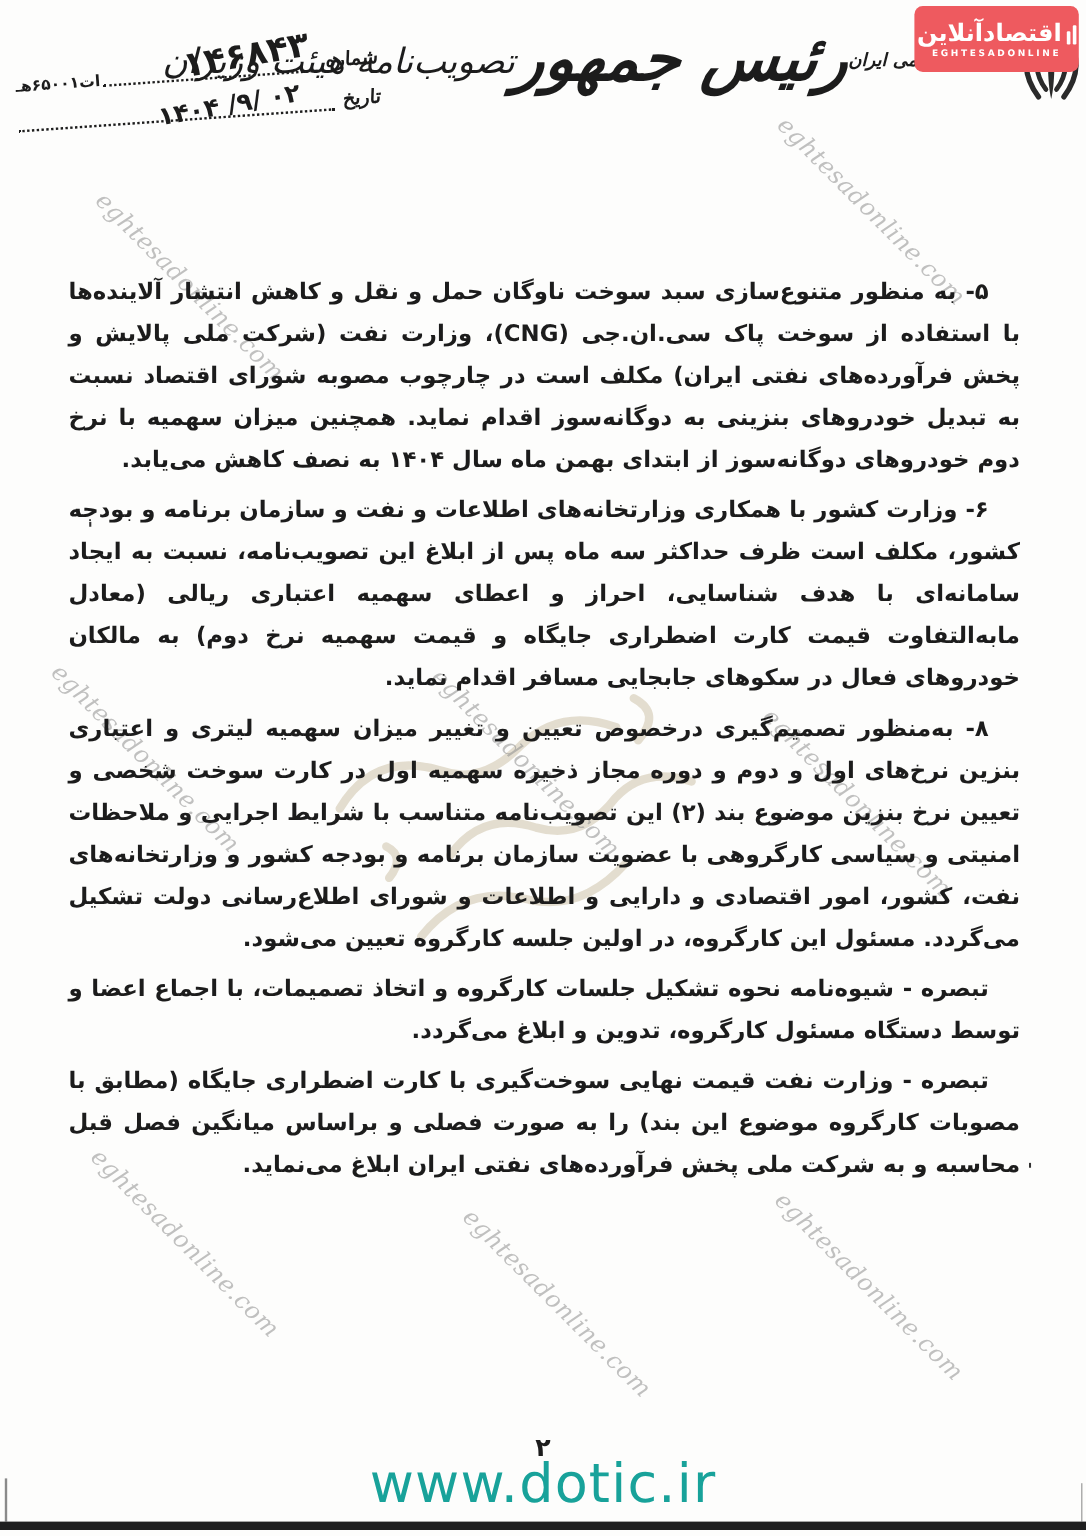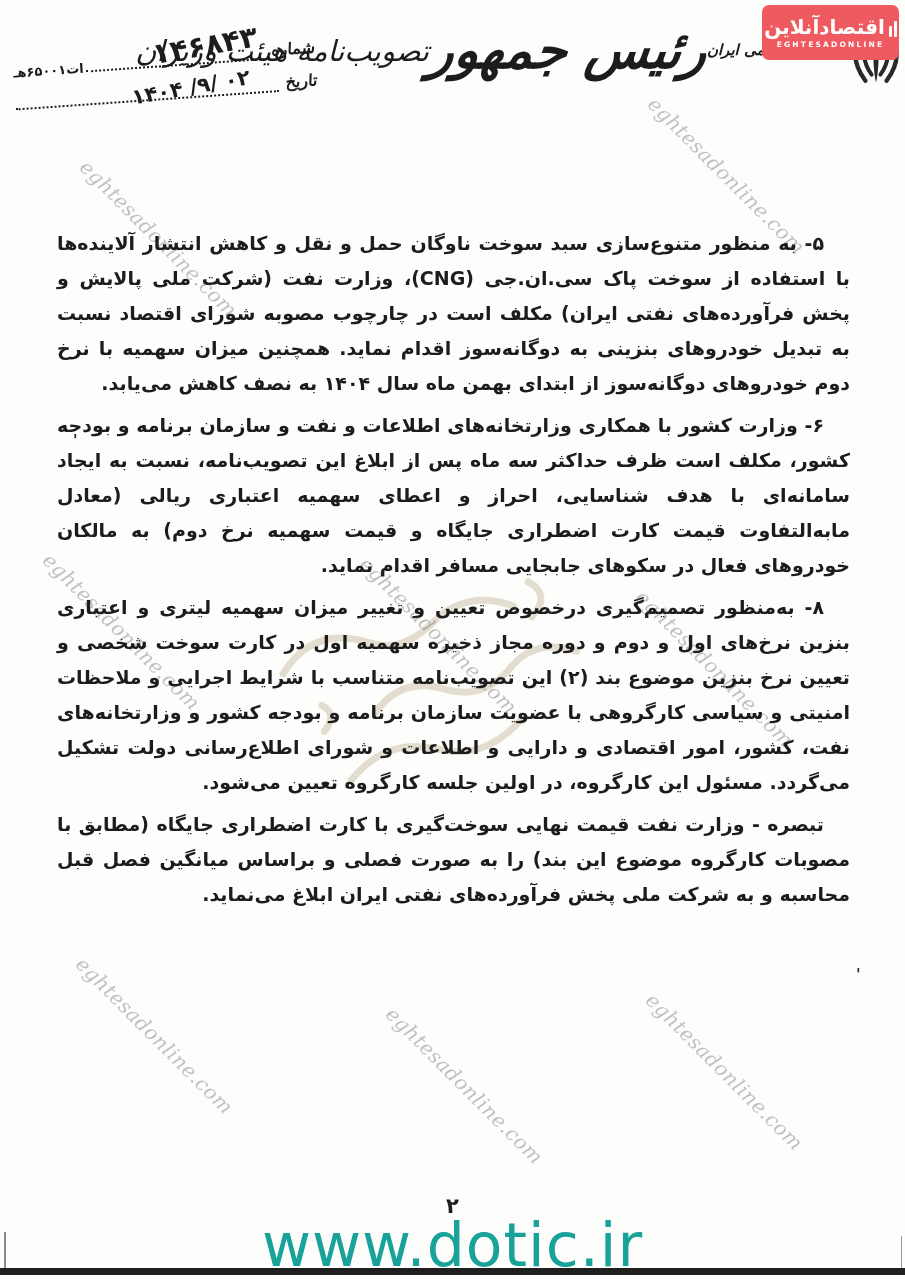--- a/index.html
+++ b/index.html
@@ -79,21 +79,21 @@
   .body-text p{margin:0 0 7px 0;}
   .body-text p.indent{text-indent:26px;}
 
   
   .pagenum{
     position:absolute;left:0;right:0;top:1194px;z-index:4;
     text-align:center;font-size:21px;font-weight:bold;
   }
   .site{
     position:absolute;left:0;right:0;top:1210px;z-index:4;
-    text-align:center;font-size:60px;color:#18a29a;
+    text-align:center;font-size:45px;color:#18a29a;
     font-family:"DejaVu Sans",sans-serif;letter-spacing:1px;
   }
   .scan-bottom{
     position:absolute;left:0;right:0;top:1268px;height:7px;
     background:#1f1f1f;z-index:5;
   }
   .scan-edge-l{position:absolute;left:4px;top:1232px;height:36px;width:1.5px;background:#8a8a8a;z-index:5;}
   .scan-edge-r{position:absolute;right:3px;top:1236px;height:32px;width:1.5px;background:#9a9a9a;z-index:5;}
   .speck{position:absolute;font-size:15px;font-weight:bold;color:#333;z-index:4;}
 </style>
@@ -161,20 +161,21 @@
     </svg>
     <div class="republic">جمهوری اسلامی ایران</div>
     <div class="office">رئیس جمهور</div>
     <div class="doctype">تصویب‌نامه هیئت وزیران</div>
   </div>
 
   <div class="body-text">
     <p class="indent">۵- به منظور متنوع‌سازی سبد سوخت ناوگان حمل و نقل و کاهش انتشار آلاینده‌ها با استفاده از سوخت پاک سی.ان.جی (CNG)، وزارت نفت (شرکت ملی پالایش و پخش فرآورده‌های نفتی ایران) مکلف است در چارچوب مصوبه شورای اقتصاد نسبت به تبدیل خودروهای بنزینی به دوگانه‌سوز اقدام نماید. همچنین میزان سهمیه با نرخ دوم خودروهای دوگانه‌سوز از ابتدای بهمن ماه سال ۱۴۰۴ به نصف کاهش می‌یابد.</p>
     <p class="indent">۶- وزارت کشور با همکاری وزارتخانه‌های اطلاعات و نفت و سازمان برنامه و بودجه کشور، مکلف است ظرف حداکثر سه ماه پس از ابلاغ این تصویب‌نامه، نسبت به ایجاد سامانه‌ای با هدف شناسایی، احراز و اعطای سهمیه اعتباری ریالی (معادل مابه‌التفاوت قیمت کارت اضطراری جایگاه و قیمت سهمیه نرخ دوم) به مالکان خودروهای فعال در سکوهای جابجایی مسافر اقدام نماید.</p>
     <p class="indent">۸- به‌منظور تصمیم‌گیری درخصوص تعیین و تغییر میزان سهمیه لیتری و اعتباری بنزین نرخ‌های اول و دوم و دوره مجاز ذخیره سهمیه اول در کارت سوخت شخصی و تعیین نرخ بنزین موضوع بند (۲) این تصویب‌نامه متناسب با شرایط اجرایی و ملاحظات امنیتی و سیاسی کارگروهی با عضویت سازمان برنامه و بودجه کشور و وزارتخانه‌های نفت، کشور، امور اقتصادی و دارایی و اطلاعات و شورای اطلاع‌رسانی دولت تشکیل می‌گردد. مسئول این کارگروه، در اولین جلسه کارگروه تعیین می‌شود.</p>
+    <p class="indent">تبصره - شیوه‌نامه نحوه تشکیل جلسات کارگروه و اتخاذ تصمیمات، با اجماع اعضا و توسط دستگاه مسئول کارگروه، تدوین و ابلاغ می‌گردد.</p>
     <p class="indent">تبصره - وزارت نفت قیمت نهایی سوخت‌گیری با کارت اضطراری جایگاه (مطابق با مصوبات کارگروه موضوع این بند) را به صورت فصلی و براساس میانگین فصل قبل محاسبه و به شرکت ملی پخش فرآورده‌های نفتی ایران ابلاغ می‌نماید.</p>
   </div>
 
   <span class="speck" style="left:73px;top:432px;">'</span>
   <span class="speck" style="left:856px;top:966px;">'</span>
 
   <div class="pagenum">۲</div>
   <div class="site">www.dotic.ir</div>
   <div class="scan-edge-l"></div>
   <div class="scan-edge-r"></div>

